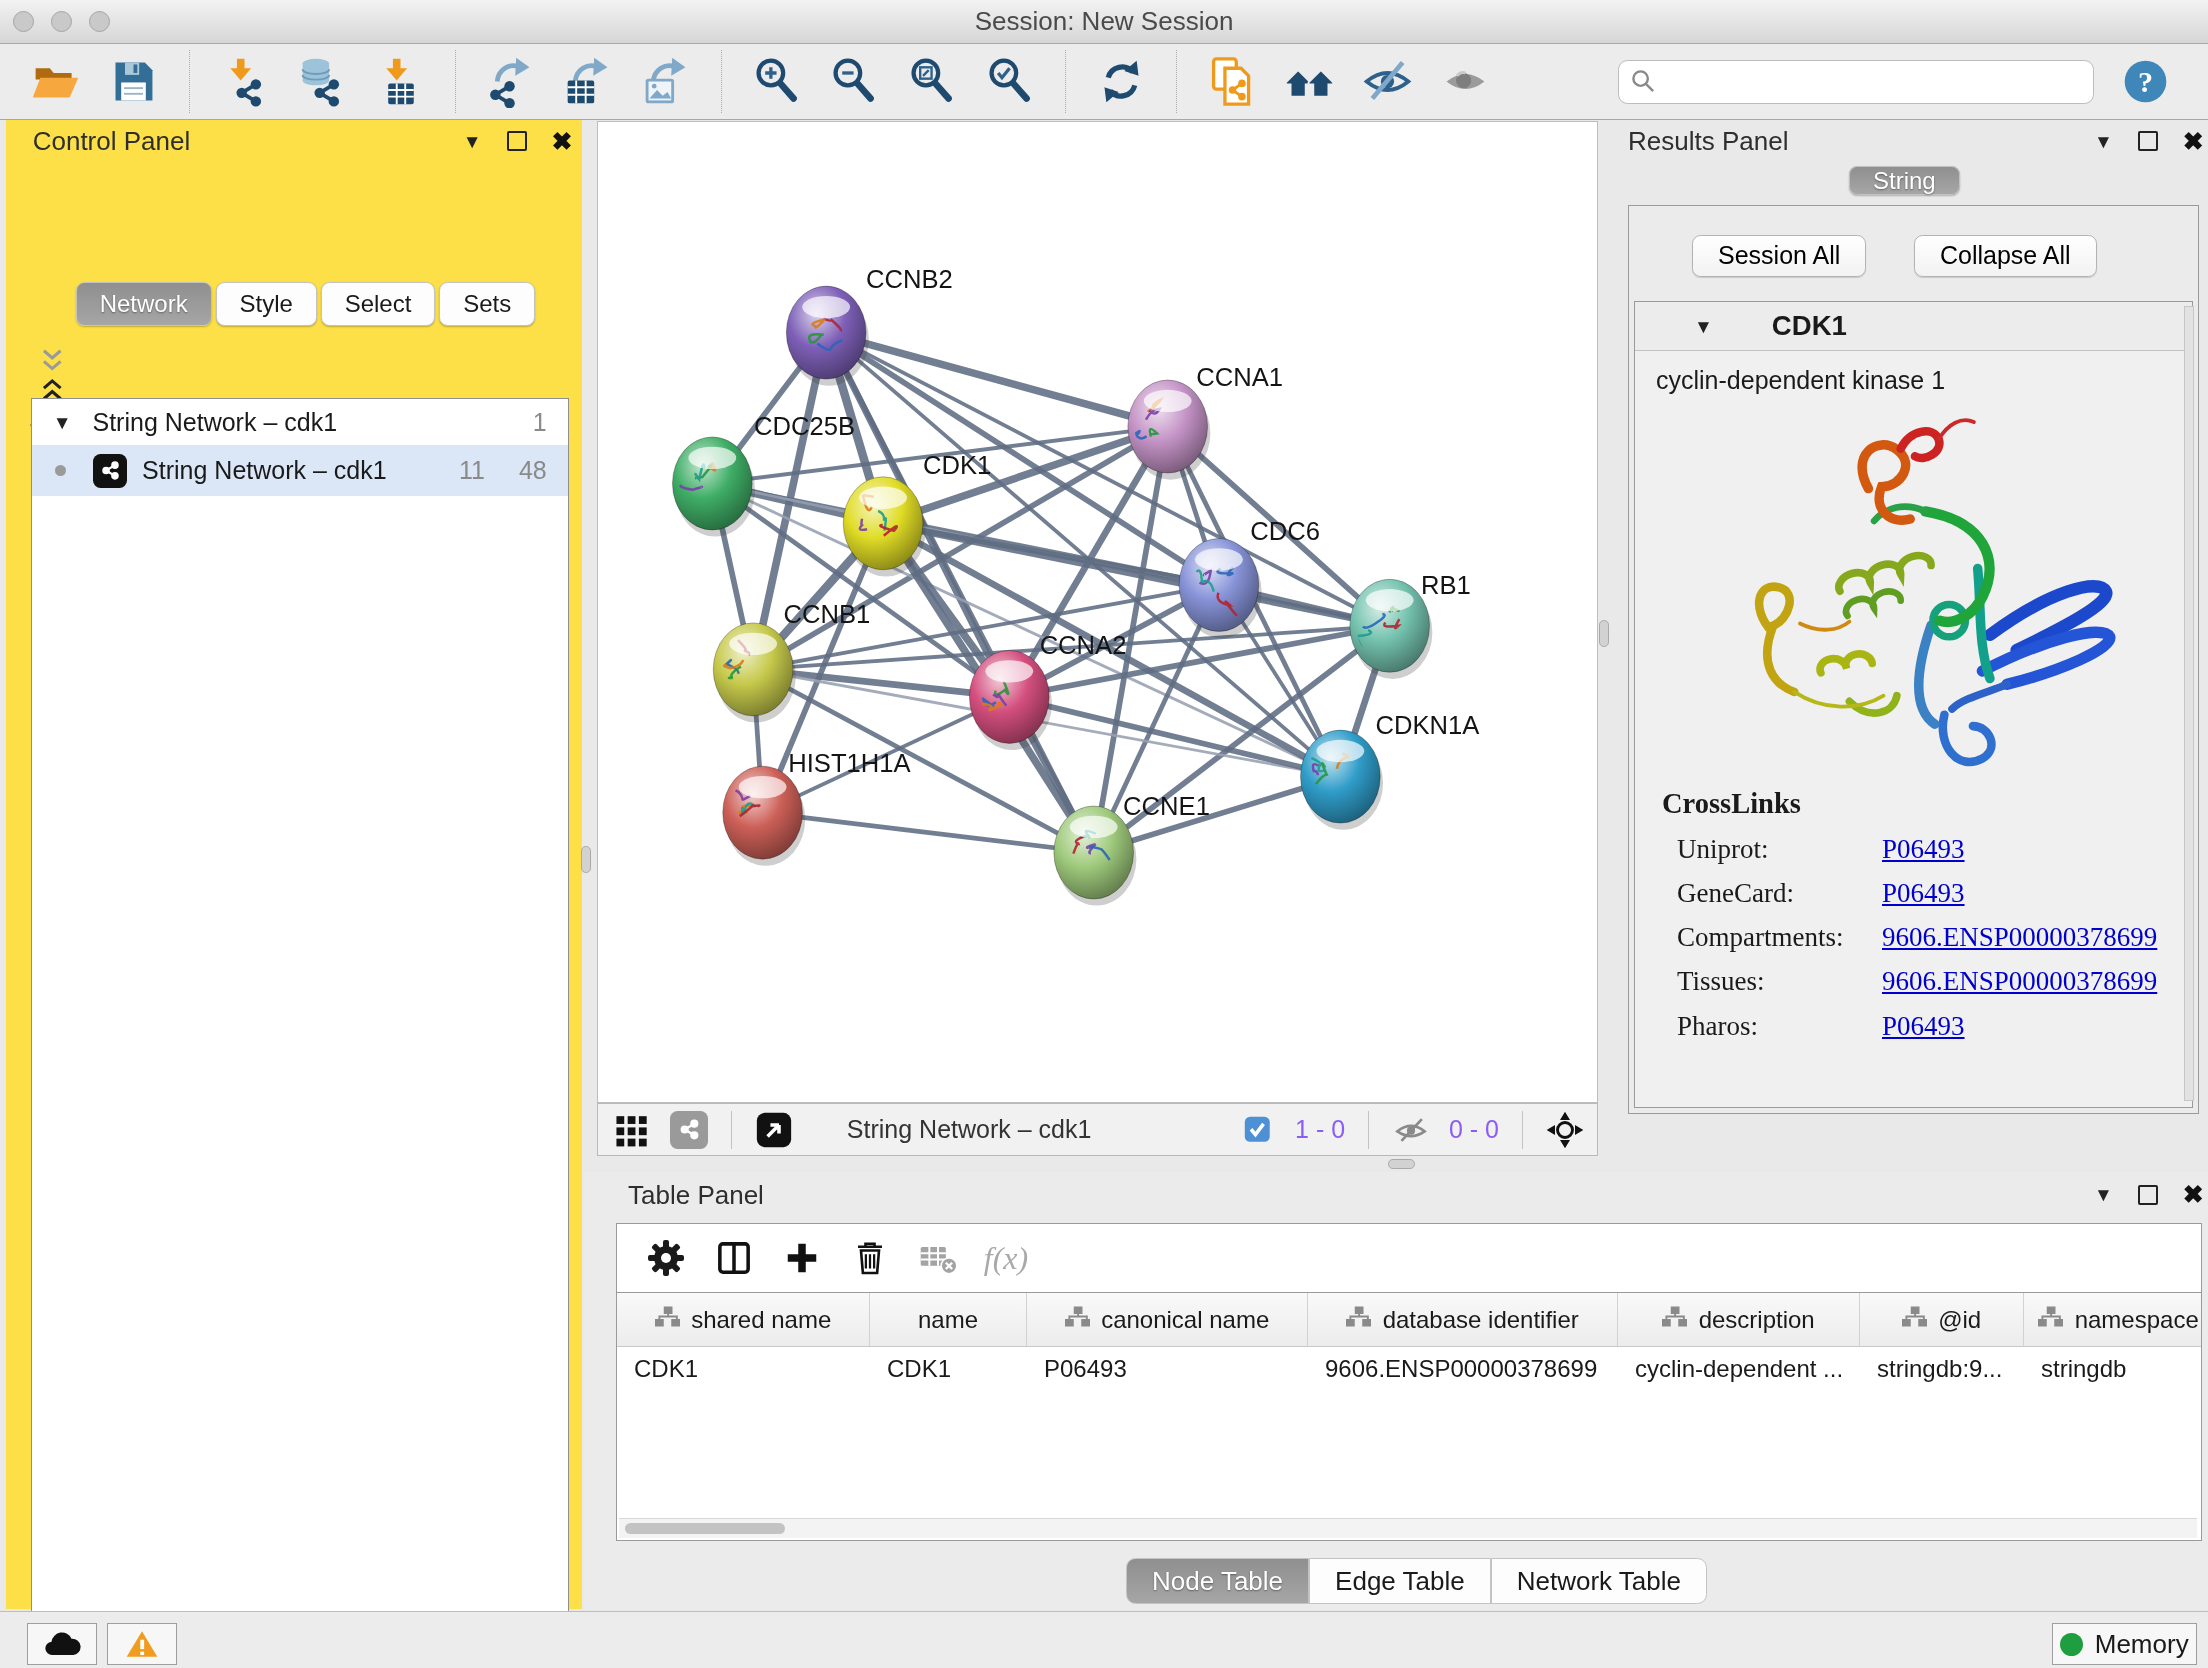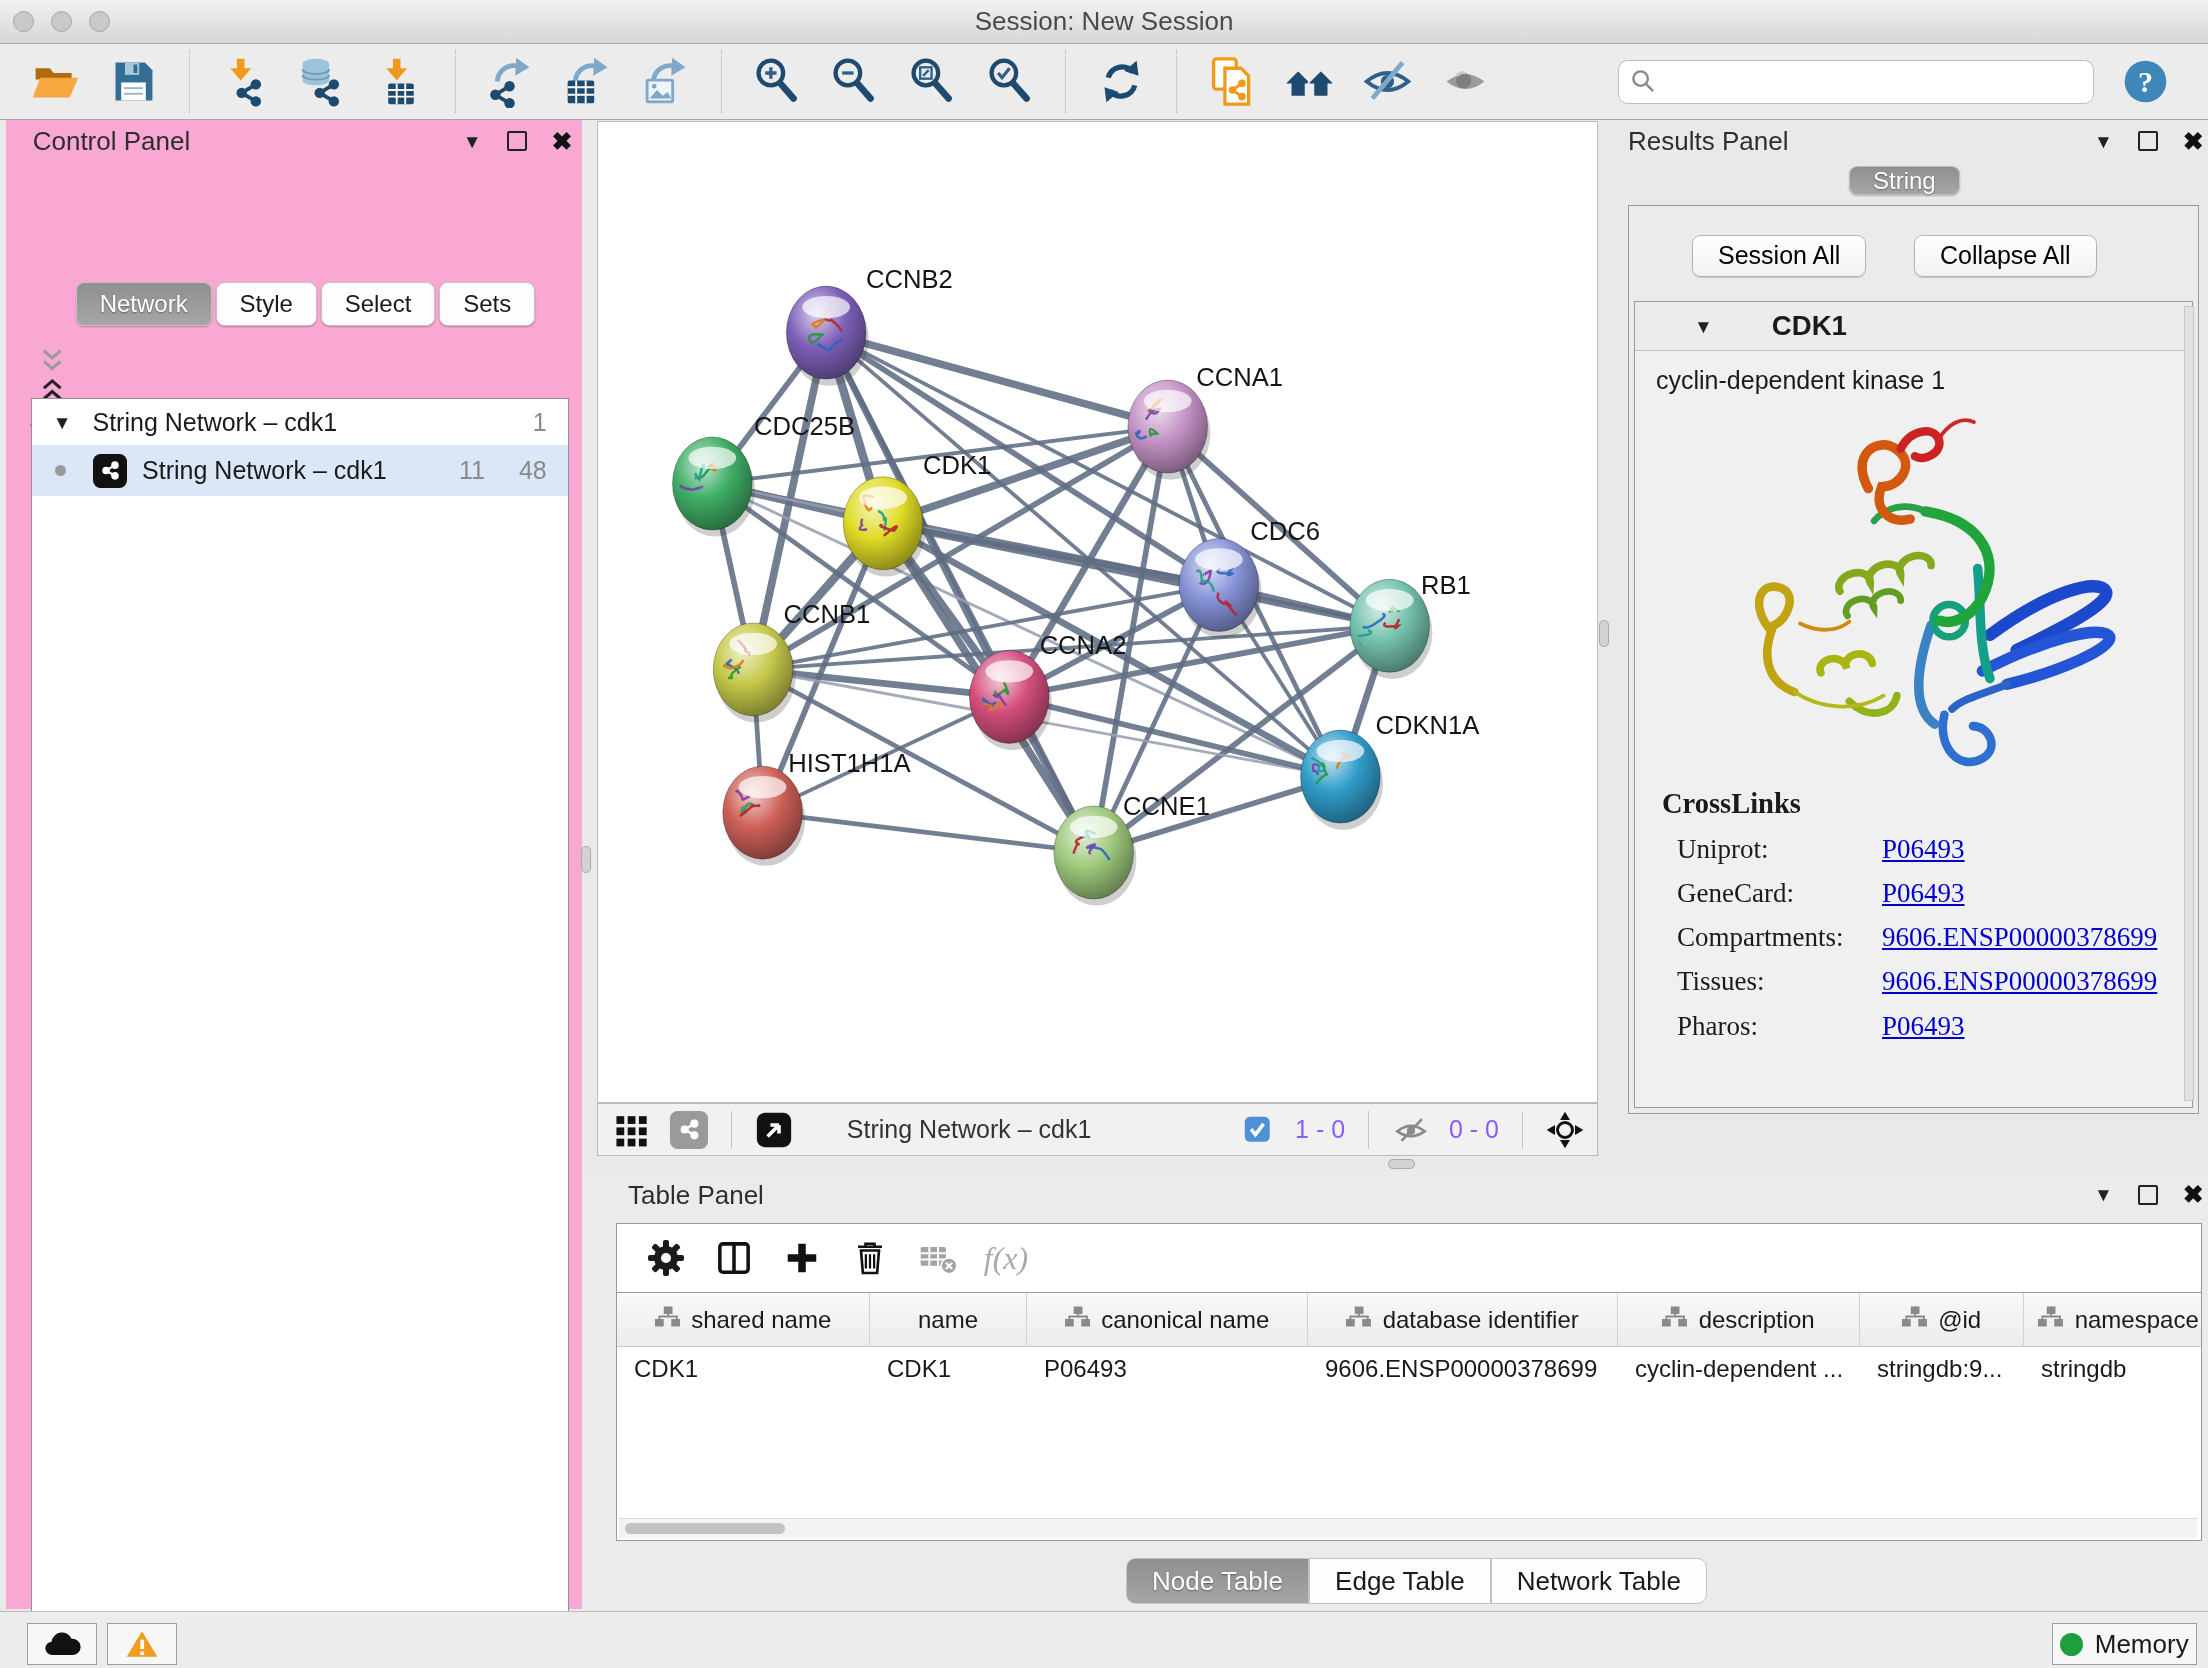--- a/index.html
+++ b/index.html
@@ -15,21 +15,21 @@
   #toolbar{left:0;top:44px;width:2208px;height:76px;background:#ececec;border-bottom:1px solid #a6a6a6;
            display:flex;align-items:center;padding:0 17px;box-sizing:border-box;}
   .tb-btn{width:53px;height:53px;margin:0 12.4px;flex:0 0 auto;}
   .tb-btn svg{width:53px;height:53px;display:block;}
   .tb-sep{width:0;height:63px;border-left:1.9px dotted #ababab;margin:0 16px;flex:0 0 auto;}
   #search-wrap{margin-left:auto;width:476px;height:44px;background:#fff;border:1.9px solid #bcbcbc;border-radius:9.5px;
                display:flex;align-items:center;padding-left:11.4px;box-sizing:border-box;}
   #search-input{border:none;outline:none;flex:1;font-size:24px;height:36px;font-family:"Liberation Sans",sans-serif;background:transparent;}
   #help-btn{width:53px;height:53px;margin:0 23px 0 25px;flex:0 0 auto;}
   
-  #control-panel{left:5.7px;top:120px;width:576px;height:1489px;background:#f9a8d4;}
+  #control-panel{left:5.7px;top:120px;width:576px;height:1489px;background:#fde047;}
   .panel-title{font-size:26px;color:#2e2e2e;}
   .panel-btns{position:absolute;display:flex;align-items:center;gap:25px;}
   .tri{font-size:19px;color:#222;line-height:19px;}
   .maxbox{width:16px;height:16px;border:2.4px solid #222;border-radius:1.9px;}
   .closex{font-size:25px;font-weight:bold;color:#111;line-height:23px;}
   .tab{height:42px;line-height:42px;padding:0 23px;background:#fdfdfd;border:1px solid #c3c3c3;
        font-size:24px;border-radius:8.6px;box-shadow:0 1px 1.9px rgba(0,0,0,.25);margin-right:3.8px;}
   .tab.active{background:linear-gradient(#8f8f8f,#a6a6a6);color:#fff;text-shadow:0 1px 1.9px rgba(0,0,0,.4);}
   #cp-tabs{left:70px;top:162px;display:flex;}
   #cp-subrow{left:23px;top:226px;width:538px;height:48px;display:flex;align-items:flex-start;flex-direction:column;}

